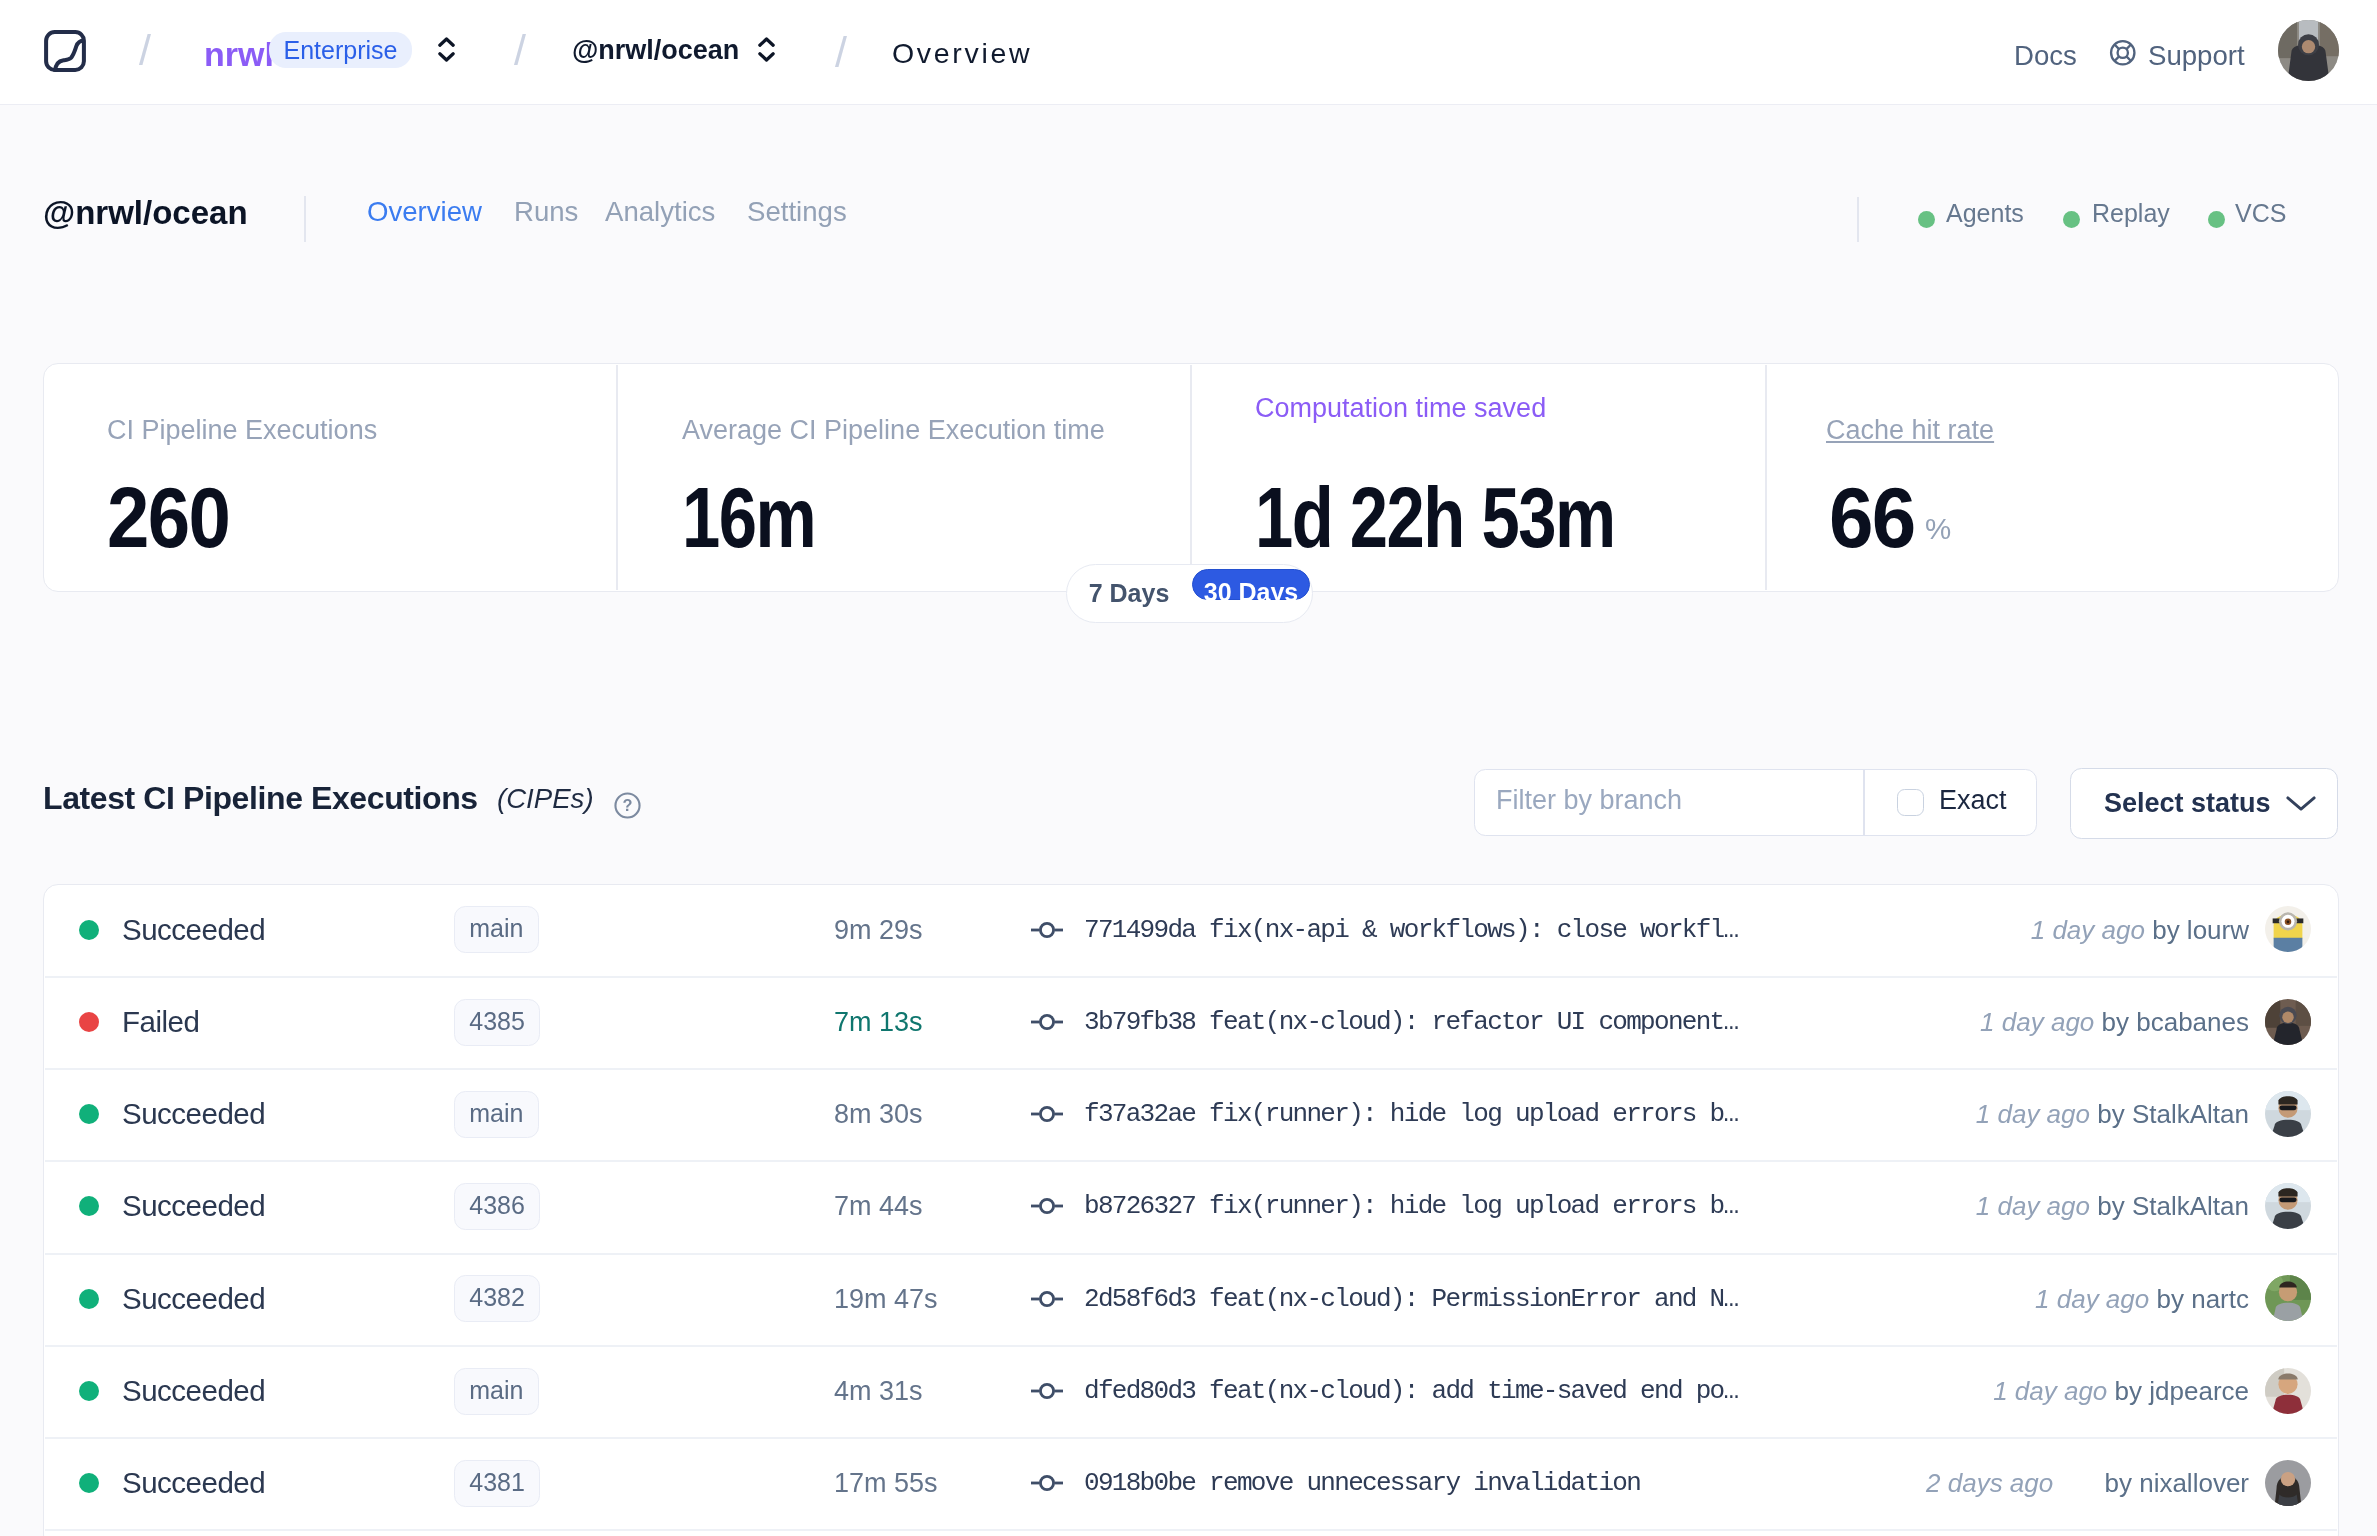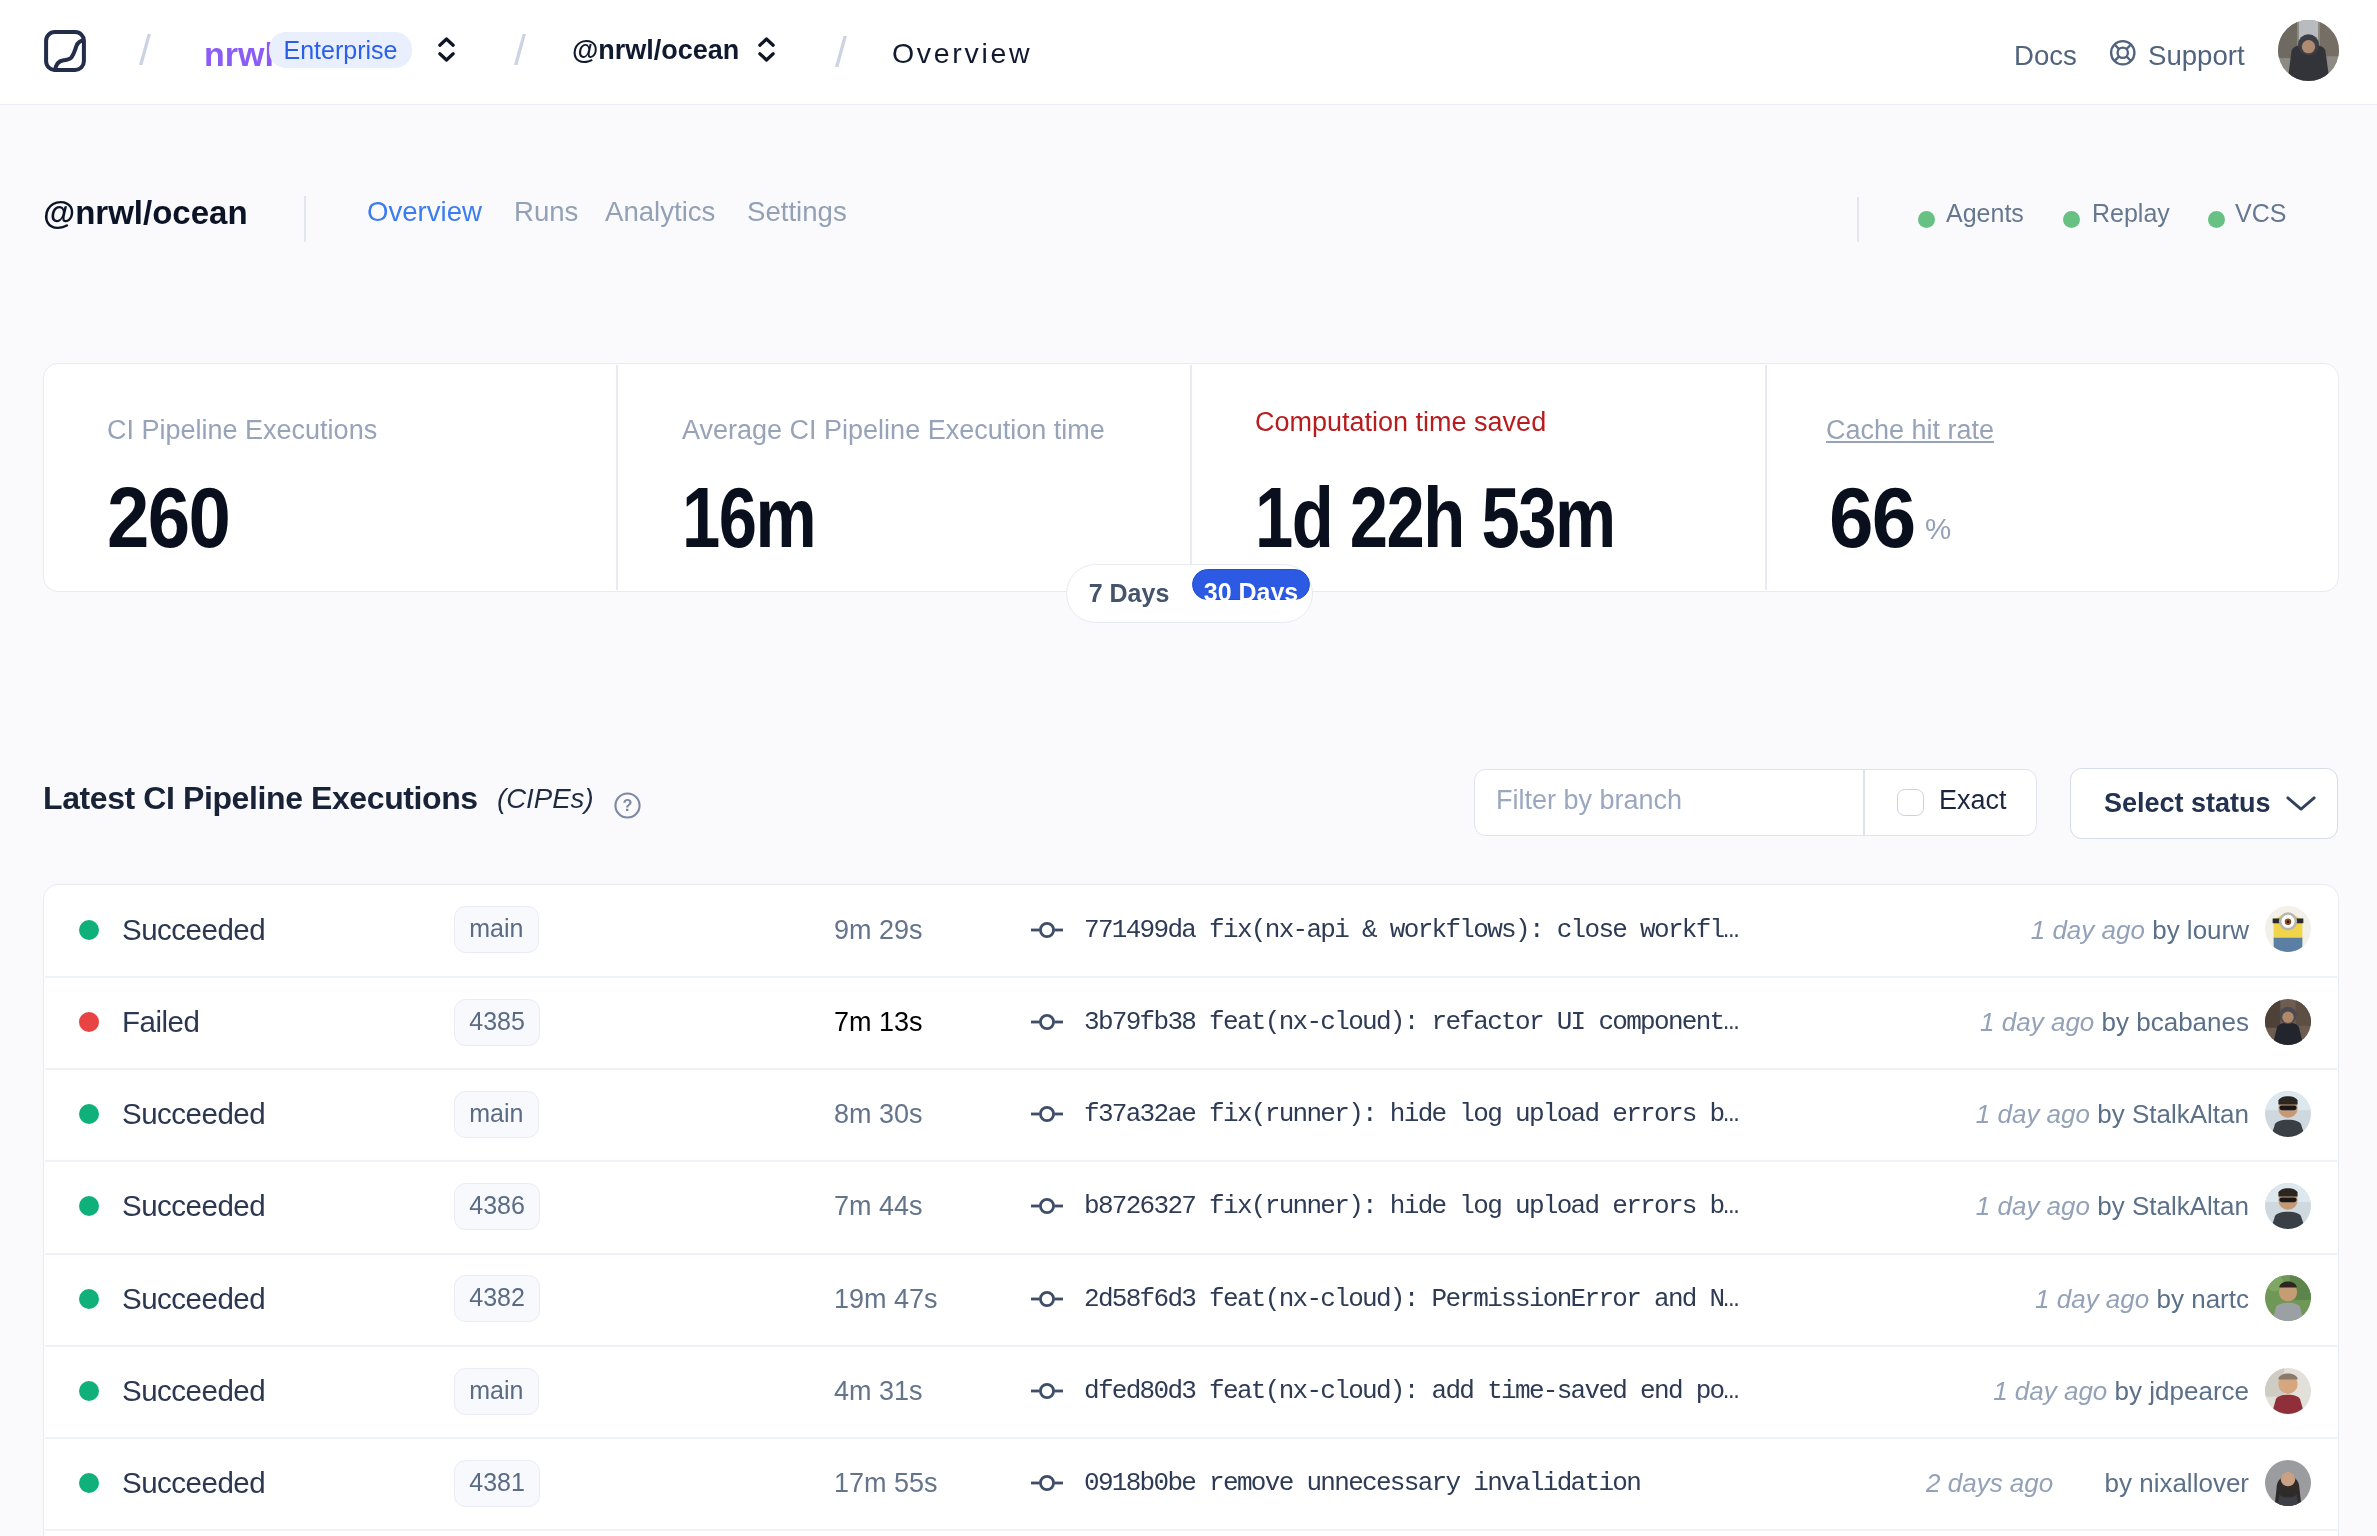--- a/index.html
+++ b/index.html
@@ -77,21 +77,21 @@
 <div class="abs" style="left:2208px; top:211px; width:17px; height:17px; border-radius:50%; background:#67c183;"></div>
 <span class="abs" style="left:2235px; top:199px; font-size:25px; color:#66788f;">VCS</span>
 
 <div class="abs card" style="left:43px; top:363px; width:2296px; height:229px;"></div>
 <div class="abs" style="left:616px; top:365px; width:1.9px; height:225px; background:#e8eaf1;"></div>
 <div class="abs" style="left:1190px; top:365px; width:1.9px; height:225px; background:#e8eaf1;"></div>
 <div class="abs" style="left:1765px; top:365px; width:1.9px; height:225px; background:#e8eaf1;"></div>
 
 <span class="abs" style="left:107px; top:415px; font-size:27px; font-weight:500; color:#97a3b8;">CI Pipeline Executions</span>
 <span class="abs" style="left:682px; top:415px; font-size:27px; font-weight:500; color:#97a3b8;">Average CI Pipeline Execution time</span>
-<span class="abs" style="left:1255px; top:407px; font-size:27px; font-weight:500; color:#b91c1c;">Computation time saved</span>
+<span class="abs" style="left:1255px; top:393px; font-size:27px; font-weight:500; color:#8b5cf6;">Computation time saved</span>
 <span class="abs" style="left:1826px; top:415px; font-size:27px; font-weight:500; color:#97a3b8;text-decoration:underline;">Cache hit rate</span>
 
 <span class="abs bignum" style="left:107px; top:474px; font-size:86px; font-weight:700; color:#0a0f1e; line-height:1; transform:scaleX(0.886); transform-origin:left top; letter-spacing:-1.9px;">260</span>
 <span class="abs bignum" style="left:682px; top:474px; font-size:86px; font-weight:700; color:#0a0f1e; line-height:1; transform:scaleX(0.8); transform-origin:left top; letter-spacing:-1.9px;">16m</span>
 <span class="abs bignum" style="left:1255px; top:474px; font-size:86px; font-weight:700; color:#0a0f1e; line-height:1; transform:scaleX(0.8); transform-origin:left top; letter-spacing:-1.9px;">1d 22h 53m</span>
 <span class="abs bignum" style="left:1829px; top:474px; font-size:86px; font-weight:700; color:#0a0f1e; line-height:1; transform:scaleX(0.93); transform-origin:left top; letter-spacing:-1.9px;">66</span>
 <span class="abs" style="left:1925px; top:512px; font-size:29.5px; font-weight:500; color:#93a1b6;">%</span>
 
 <div class="abs" style="left:1066px; top:564px; width:247px; height:59px; background:#ffffff; border:1.9px solid #e7eaf2; border-radius:29.5px;"></div>
 <span class="abs" style="left:1066px; top:564px; width:126px; height:59px; text-align:center; line-height:59px; font-size:25px; font-weight:600; color:#44546d;">7 Days</span>
@@ -145,21 +145,21 @@
       <circle cx="24" cy="16.5" r="3.4" fill="#8a4f22"></circle>
       <circle cx="24" cy="16.5" r="1.4" fill="#2a1a10"></circle>
       <path d="M9 33 L39 33 L39 42 C39 46 33 48 24 48 C15 48 9 46 9 42 Z" fill="#5b7fa3"></path>
     </g>
   </svg>
 
 <div class="abs" style="left:45px; top:1068px; width:2292px; height:1.9px; background:#eef1f6;"></div>
 <div class="abs" style="left:79px; top:1012px; width:20px; height:20px; border-radius:50%; background:#e94444;"></div>
 <span class="abs" style="left:122px; top:976px; height:92px; line-height:92px; font-size:29.5px; font-weight:500; letter-spacing:-0.5px; color:#2b3850;">Failed</span>
 <span class="abs" style="left:454px; top:999px; height:47px; padding:0 14.3px; background:#f8f9fd; border:1.9px solid #e9ecf5; border-radius:11.4px; line-height:43px; font-size:25px; color:#5a6b84;">4385</span>
-<span class="abs" style="left:834px; top:976px; height:96px; line-height:92px; font-size:27px; color:#000000;">7m 13s</span>
+<span class="abs" style="left:834px; top:976px; height:96px; line-height:92px; font-size:27px; color:#0f766e;">7m 13s</span>
 <svg class="abs" style="left:1031px; top:1012px;" width="32" height="20" viewBox="0 0 34 21" fill="none" stroke="#3f4e68" stroke-width="3">
     <line x1="0" y1="10.5" x2="9" y2="10.5"></line>
     <circle cx="17" cy="10.5" r="7"></circle>
     <line x1="25" y1="10.5" x2="34" y2="10.5"></line>
   </svg>
 <span class="abs mono" style="left:1084px; top:976px; height:92px; line-height:92px; font-size:26px; letter-spacing:-1.7px; color:#2e3b55;">3b79fb38 feat(nx-cloud): refactor UI component…</span>
 <span class="abs" style="left:1298px; top:976px; width:951px; height:92px; line-height:92px; text-align:right; font-size:26px;"><i style="color:#93a2b8;">1 day ago</i> <span style="color:#5b7089;">by bcabanes</span></span>
 <svg class="abs" style="left:2265px; top:999px;" width="46" height="46" viewBox="0 0 48 48">
     <defs>
       <clipPath id="c1">

